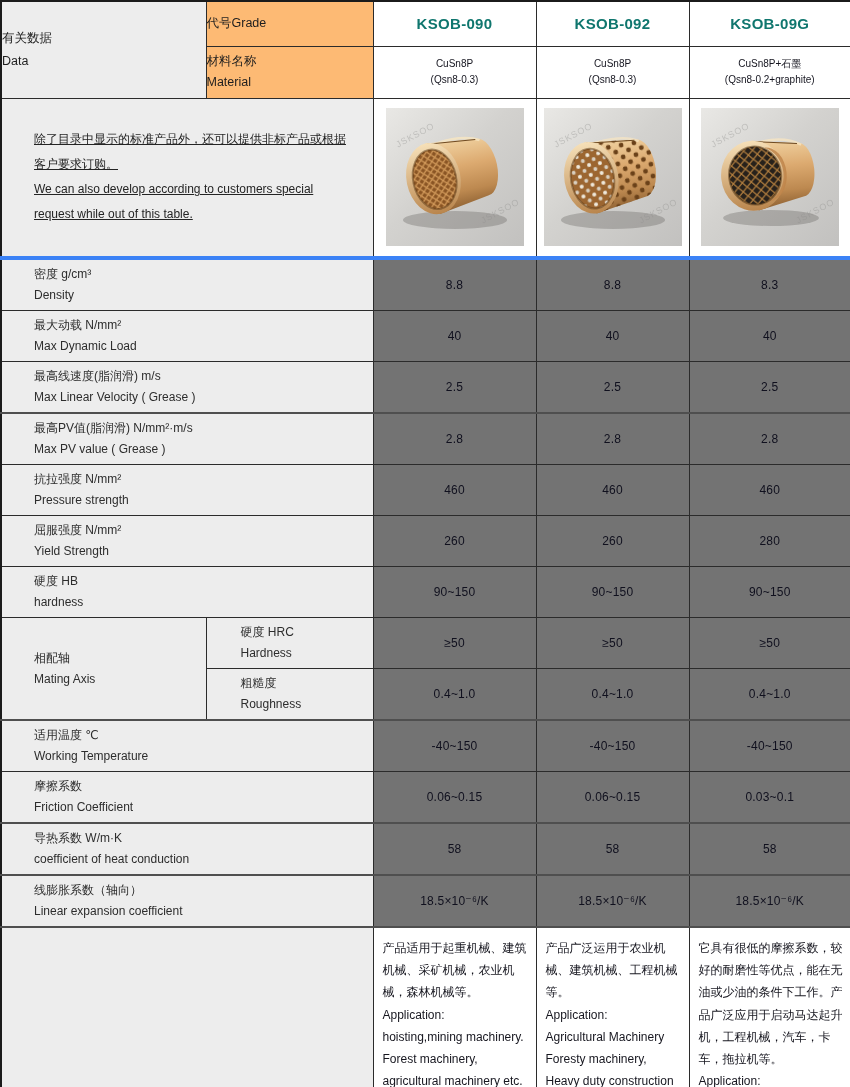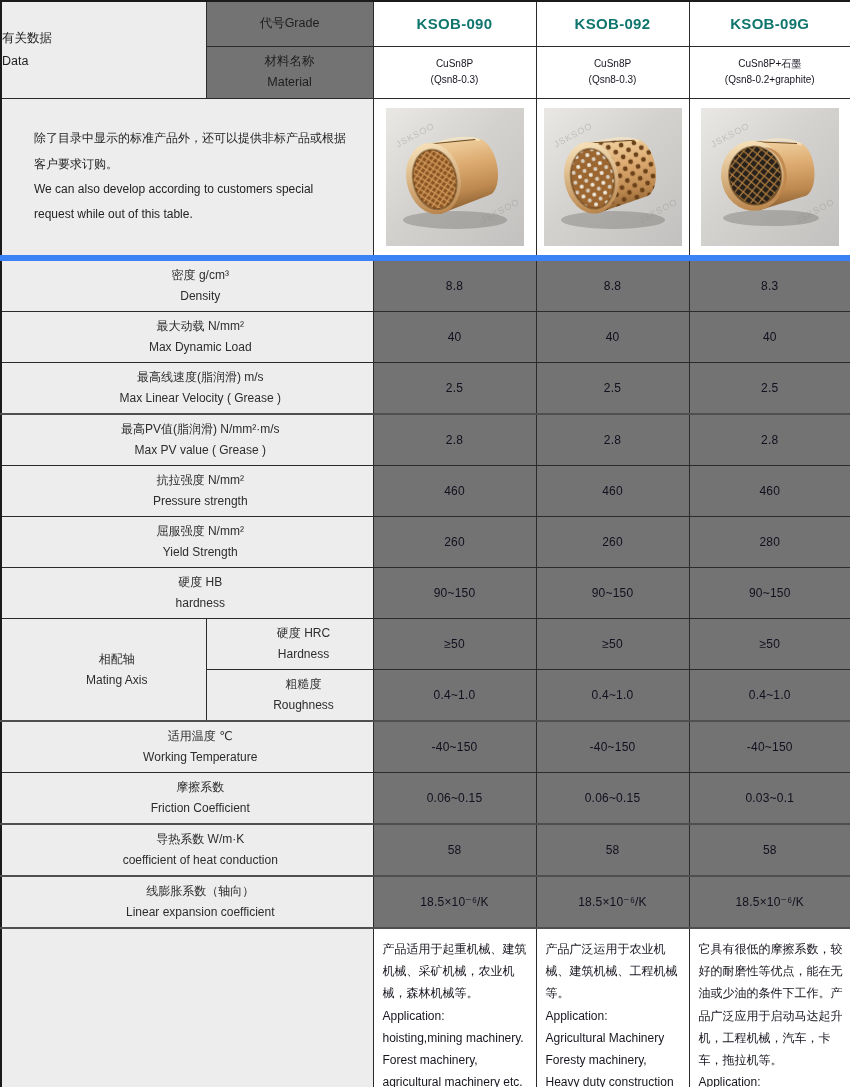--- a/index.html
+++ b/index.html
@@ -1,29 +1,29 @@
 <!DOCTYPE html>
 <html><head>
 <meta charset="utf-8">
 <style>
   html,body{margin:0;padding:0;background:#ffffff;}
   .sheet{width:850px;height:1087px;background:#fff;box-sizing:border-box;font-family:"Liberation Sans","DejaVu Sans",sans-serif;}
   table.spec{width:850px;height:1087px;border-collapse:collapse;table-layout:fixed;border:2px solid #1b1b1b;}
   td{border:1px solid #2b2b2b;padding:0;vertical-align:middle;color:#1e1e1e;overflow:hidden;}
   
   tr.thick td{border-top:2px solid #4f4f4f;}
-  tr.img-row td{border-bottom:6px solid #3b82f6;}
-
-  .lab{background:#ededed;text-align:center;padding:4px 6px 4px 32px;font-size:12px;color:#2d2d2d;line-height:1.75;}
+  tr.img-row td{border-bottom:4px solid #3b82f6;text-decoration:underline;}
+
+  .lab{background:#ededed;text-align:left;padding:4px 6px 4px 32px;font-size:12px;color:#2d2d2d;line-height:1.75;}
   .lab .zh,.lab .en{display:block;white-space:pre-line;}
   .sub{padding-left:34px;}
   .val{text-align:center;font-size:12px;color:#10101e;background:#737373;letter-spacing:.2px;margin-left:17px;}
 
   .hdr-data{background:#ededed;text-align:left;font-size:12.5px;line-height:1.8;white-space:pre-line;}
-  .hdr-key{background:#737373;text-align:center;font-size:12.5px;line-height:1.7;white-space:pre-line;}
+  .hdr-key{background:#fdba74;font-size:12.5px;line-height:1.7;white-space:pre-line;}
   .hdr-grade{background:#fff;text-align:center;font-size:15px;font-weight:bold;color:#0f766e;letter-spacing:.3px;}
   .hdr-mat{background:#fff;text-align:center;font-size:10px;line-height:1.6;white-space:pre-line;color:#15151f;}
 
   .desc{background:#ededed;font-size:12px;line-height:2.1;padding:6px 16px 6px 32px;white-space:pre-line;color:#242424;}
 
   .photo-cell{background:#ffffff;text-align:center;vertical-align:middle;}
   .photo{width:138px;height:138px;margin:0 auto;position:relative;overflow:hidden;
          background:linear-gradient(135deg,#e9e8e5 0%,#d3d2cf 45%,#c2c1bf 100%);}
   .photo svg{display:block;position:absolute;left:0;top:0;}
   .wm{position:absolute;color:#8e8e8c;opacity:.38;font-size:9px;letter-spacing:1px;transform:rotate(-28deg);pointer-events:none;}

